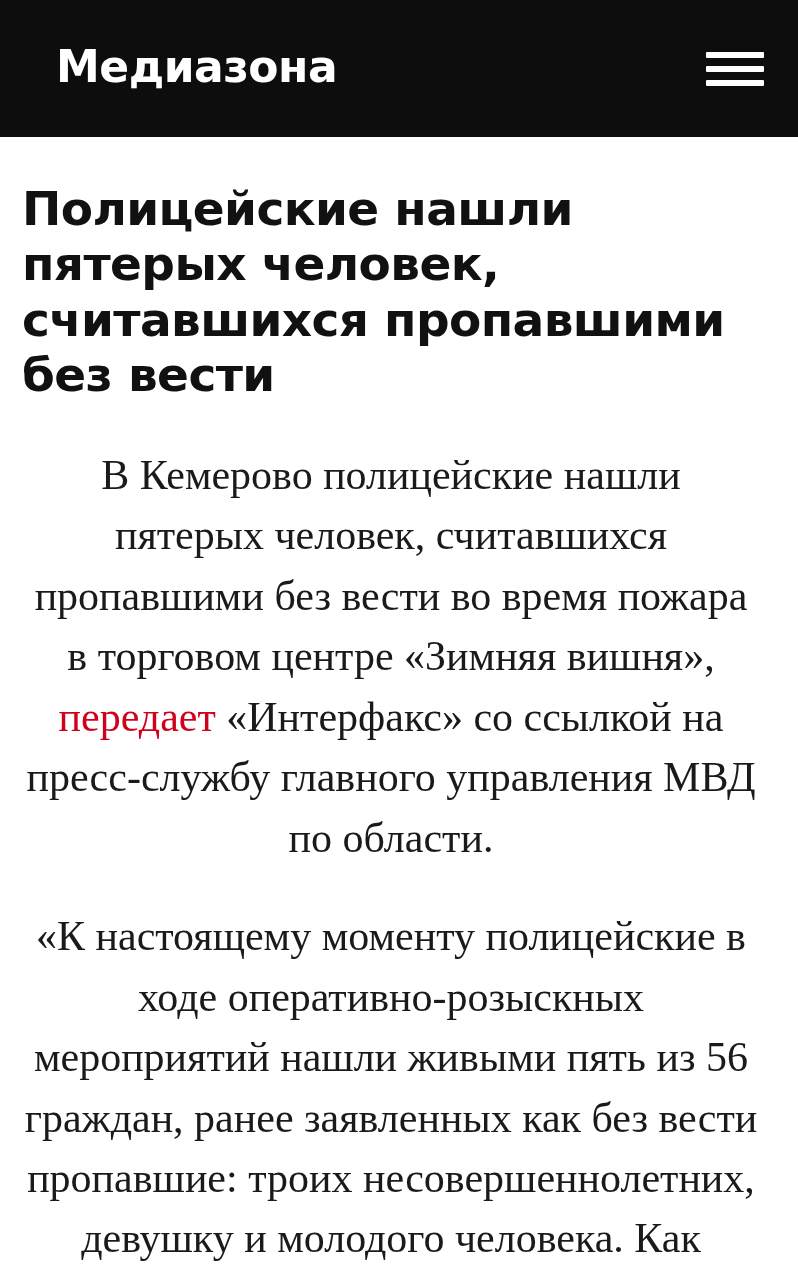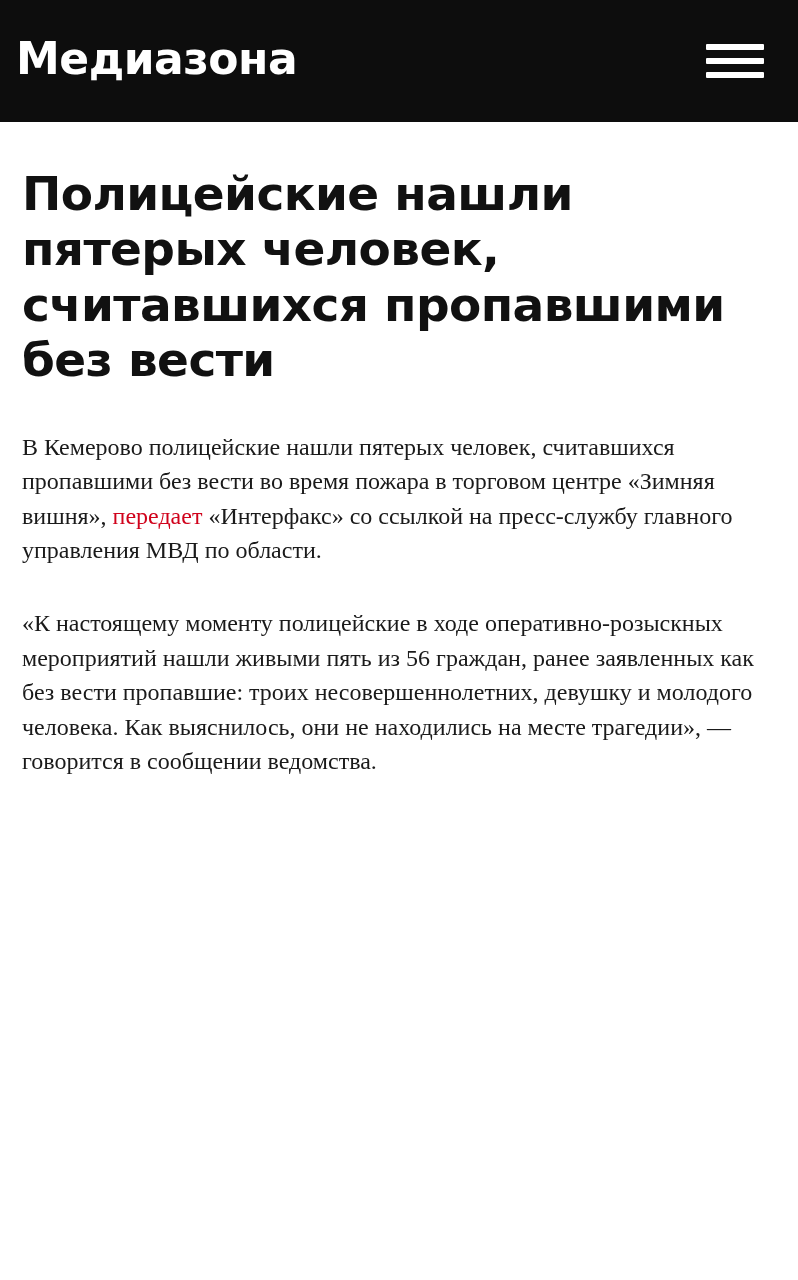--- a/index.html
+++ b/index.html
@@ -11,25 +11,25 @@
     width: 798px;
     height: 1280px;
     overflow: hidden;
     font-family: "Liberation Sans", sans-serif;
     -webkit-font-smoothing: antialiased;
   }
 
   
   .site-header {
     background: #0d0d0d;
-    height: 122px;
+    height: 137px;
     display: flex;
     align-items: center;
     justify-content: space-between;
-    padding: 0 34px 0 16px;
+    padding: 0 34px 0 56px;
     box-sizing: border-box;
   }
   .brand {
     color: #ffffff;
     font-family: "DejaVu Sans", "Liberation Sans", sans-serif;
     font-size: 44px;
     font-weight: 700;
     letter-spacing: -0.5px;
     line-height: 1;
     margin: 0;
@@ -68,23 +68,24 @@
     font-weight: 700;
     letter-spacing: -0.6px;
     color: #111111;
   }
   .article-body {
     margin-top: 42px;
   }
   .article-body p {
     margin: 0 0 38px 0;
     font-family: "Liberation Serif", "DejaVu Serif", serif;
-    font-size: 24px;
+    font-size: 42px;
     line-height: 1.44;
     color: #1a1a1a;
+    text-align: center;
   }
   .article-body p:last-child {
     margin-bottom: 0;
   }
   .inline-link {
     color: #d0021b;
     text-decoration: none;
     border-bottom: 0;
   }
 </style>

